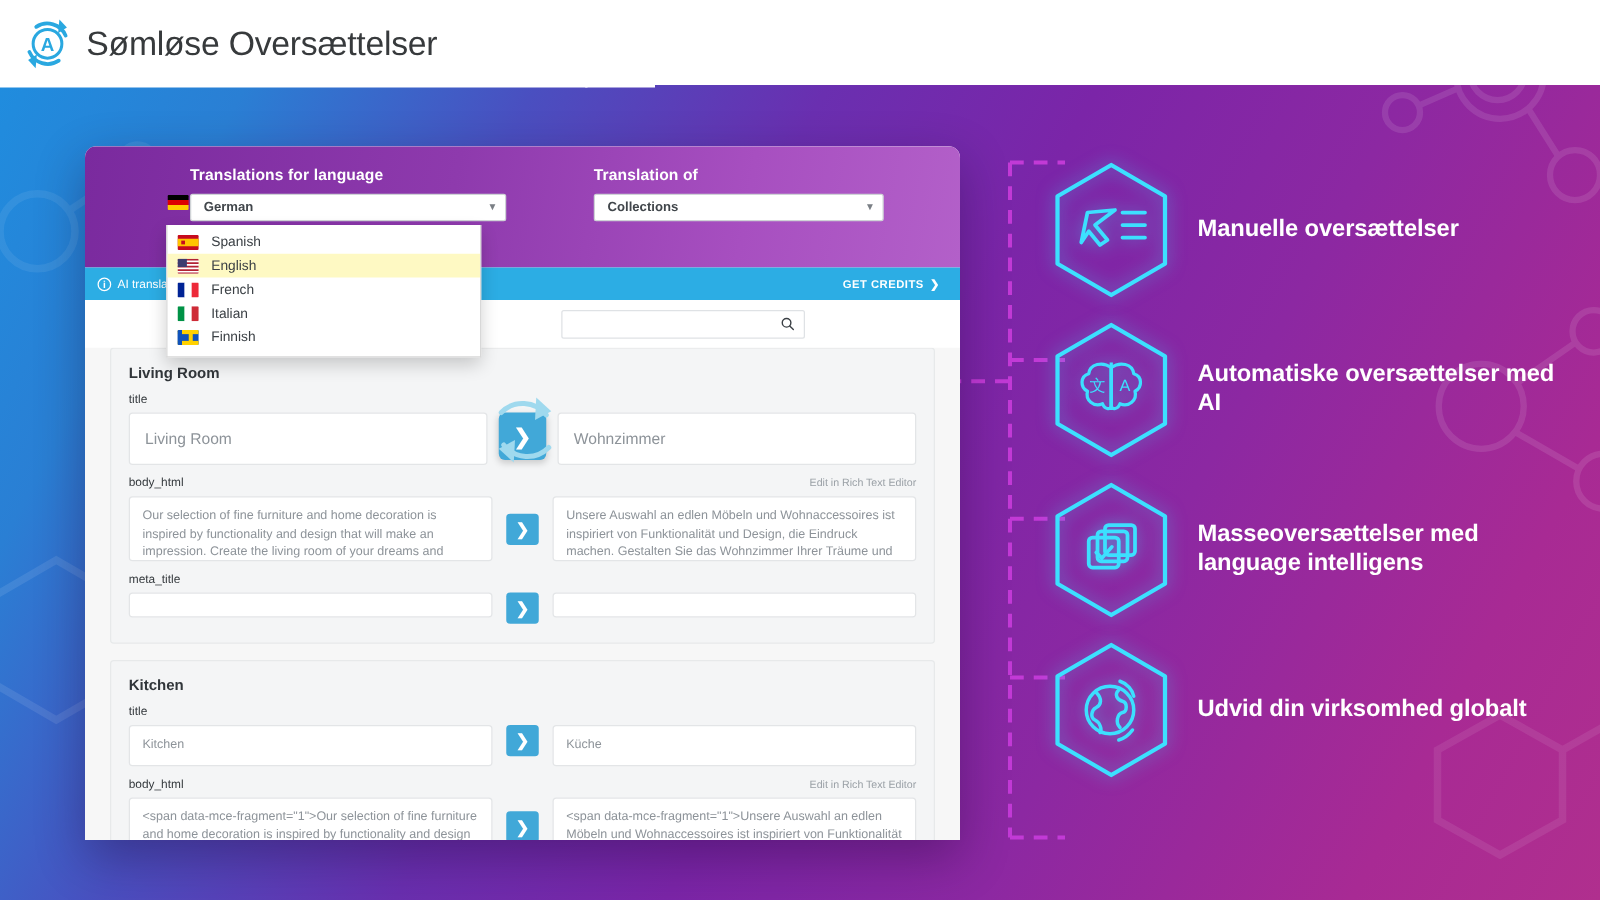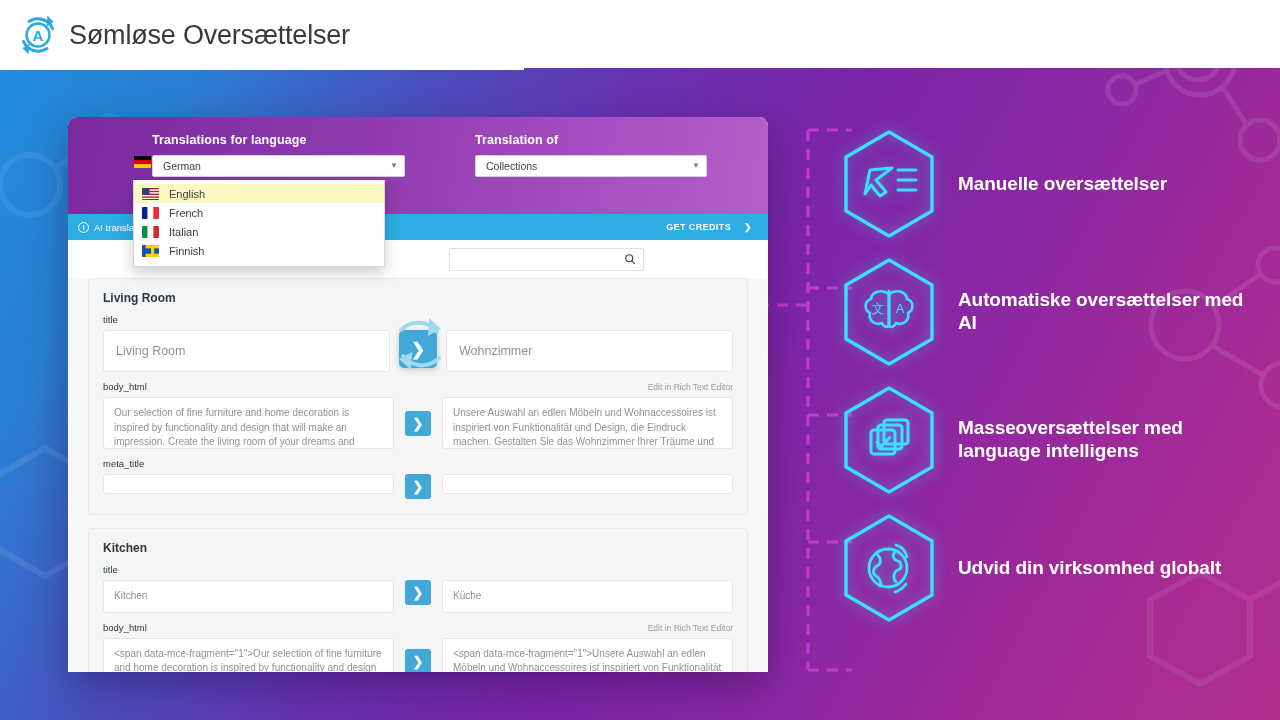--- a/index.html
+++ b/index.html
@@ -80,40 +80,40 @@
   }
   .select-box {
     width: 253px; height: 22px;
     background: #fff; border: 1px solid #cfd3d6; border-radius: 2px;
     display: flex; align-items: center;
     padding: 0 6px 0 10px;
     font-size: 10.5px; color: #41464b;
     position: relative;
   }
   .select-box.w2 { width: 232px; justify-content: flex-end; }
-  .select-box .sel-text { flex: 1; font-weight: 400; }
+  .select-box .sel-text { flex: 1; font-weight: 700; }
   .chev { font-size: 8px; color: #7a7f85; line-height: 1; }
 
   
   .credits-bar {
     position: absolute; left: 0; right: 0; top: 97px; height: 26px;
     background: #2cade4;
     display: flex; align-items: center;
     padding: 0 16px 0 10px;
     z-index: 2;
   }
   .credits-left { display: flex; align-items: center; gap: 5px; }
   .info-ic {
     width: 11px; height: 11px; border: 1.2px solid #fff; border-radius: 50%;
     color: #fff; font-size: 8px; line-height: 9px; text-align: center; font-weight: bold;
   }
   .credits-text { color: #fff; font-size: 9.5px; }
   .credits-right {
     margin-left: auto; color: #fff; font-size: 9px; font-weight: bold;
-    letter-spacing: .4px; display: flex; align-items: flex-start; gap: 13px;
+    letter-spacing: .4px; display: flex; align-items: flex-start; gap: 5px;
   }
 
   
   .search-row {
     position: absolute; left: 0; right: 0; top: 123px; height: 38px;
     background: #fff; display: flex; align-items: center; justify-content: flex-end;
     padding-right: 124px;
     z-index: 1;
   }
   .search-box {
@@ -393,20 +393,30 @@
 <div id="lang-dropdown">
 
   <span id="sel-flag">
     <svg class="flag" viewBox="0 0 17 12">
         <rect width="17" height="4" fill="#000"></rect>
         <rect y="4" width="17" height="4" fill="#d00"></rect>
         <rect y="8" width="17" height="4" fill="#ffce00"></rect>
       </svg>
   </span>
 
+  <div class="lang-item">
+    <span>
+      <svg class="flag" viewBox="0 0 17 12">
+          <rect width="17" height="12" fill="#c60b1e"></rect>
+          <rect y="3" width="17" height="6" fill="#ffc400"></rect>
+          <rect x="3" y="4.5" width="3" height="3" fill="#c60b1e"></rect>
+        </svg>
+    </span>
+    <span>Spanish</span>
+  </div>
 
   <div class="lang-item hl">
     <span>
       <svg class="flag" viewBox="0 0 17 12">
           <rect width="17" height="12" fill="#fff"></rect>
         <g fill="#b22234">
             <rect y="0" width="17" height="1.4"></rect>
             <rect y="2.8" width="17" height="1.4"></rect>
             <rect y="5.6" width="17" height="1.4"></rect>
             <rect y="8.4" width="17" height="1.4"></rect>

